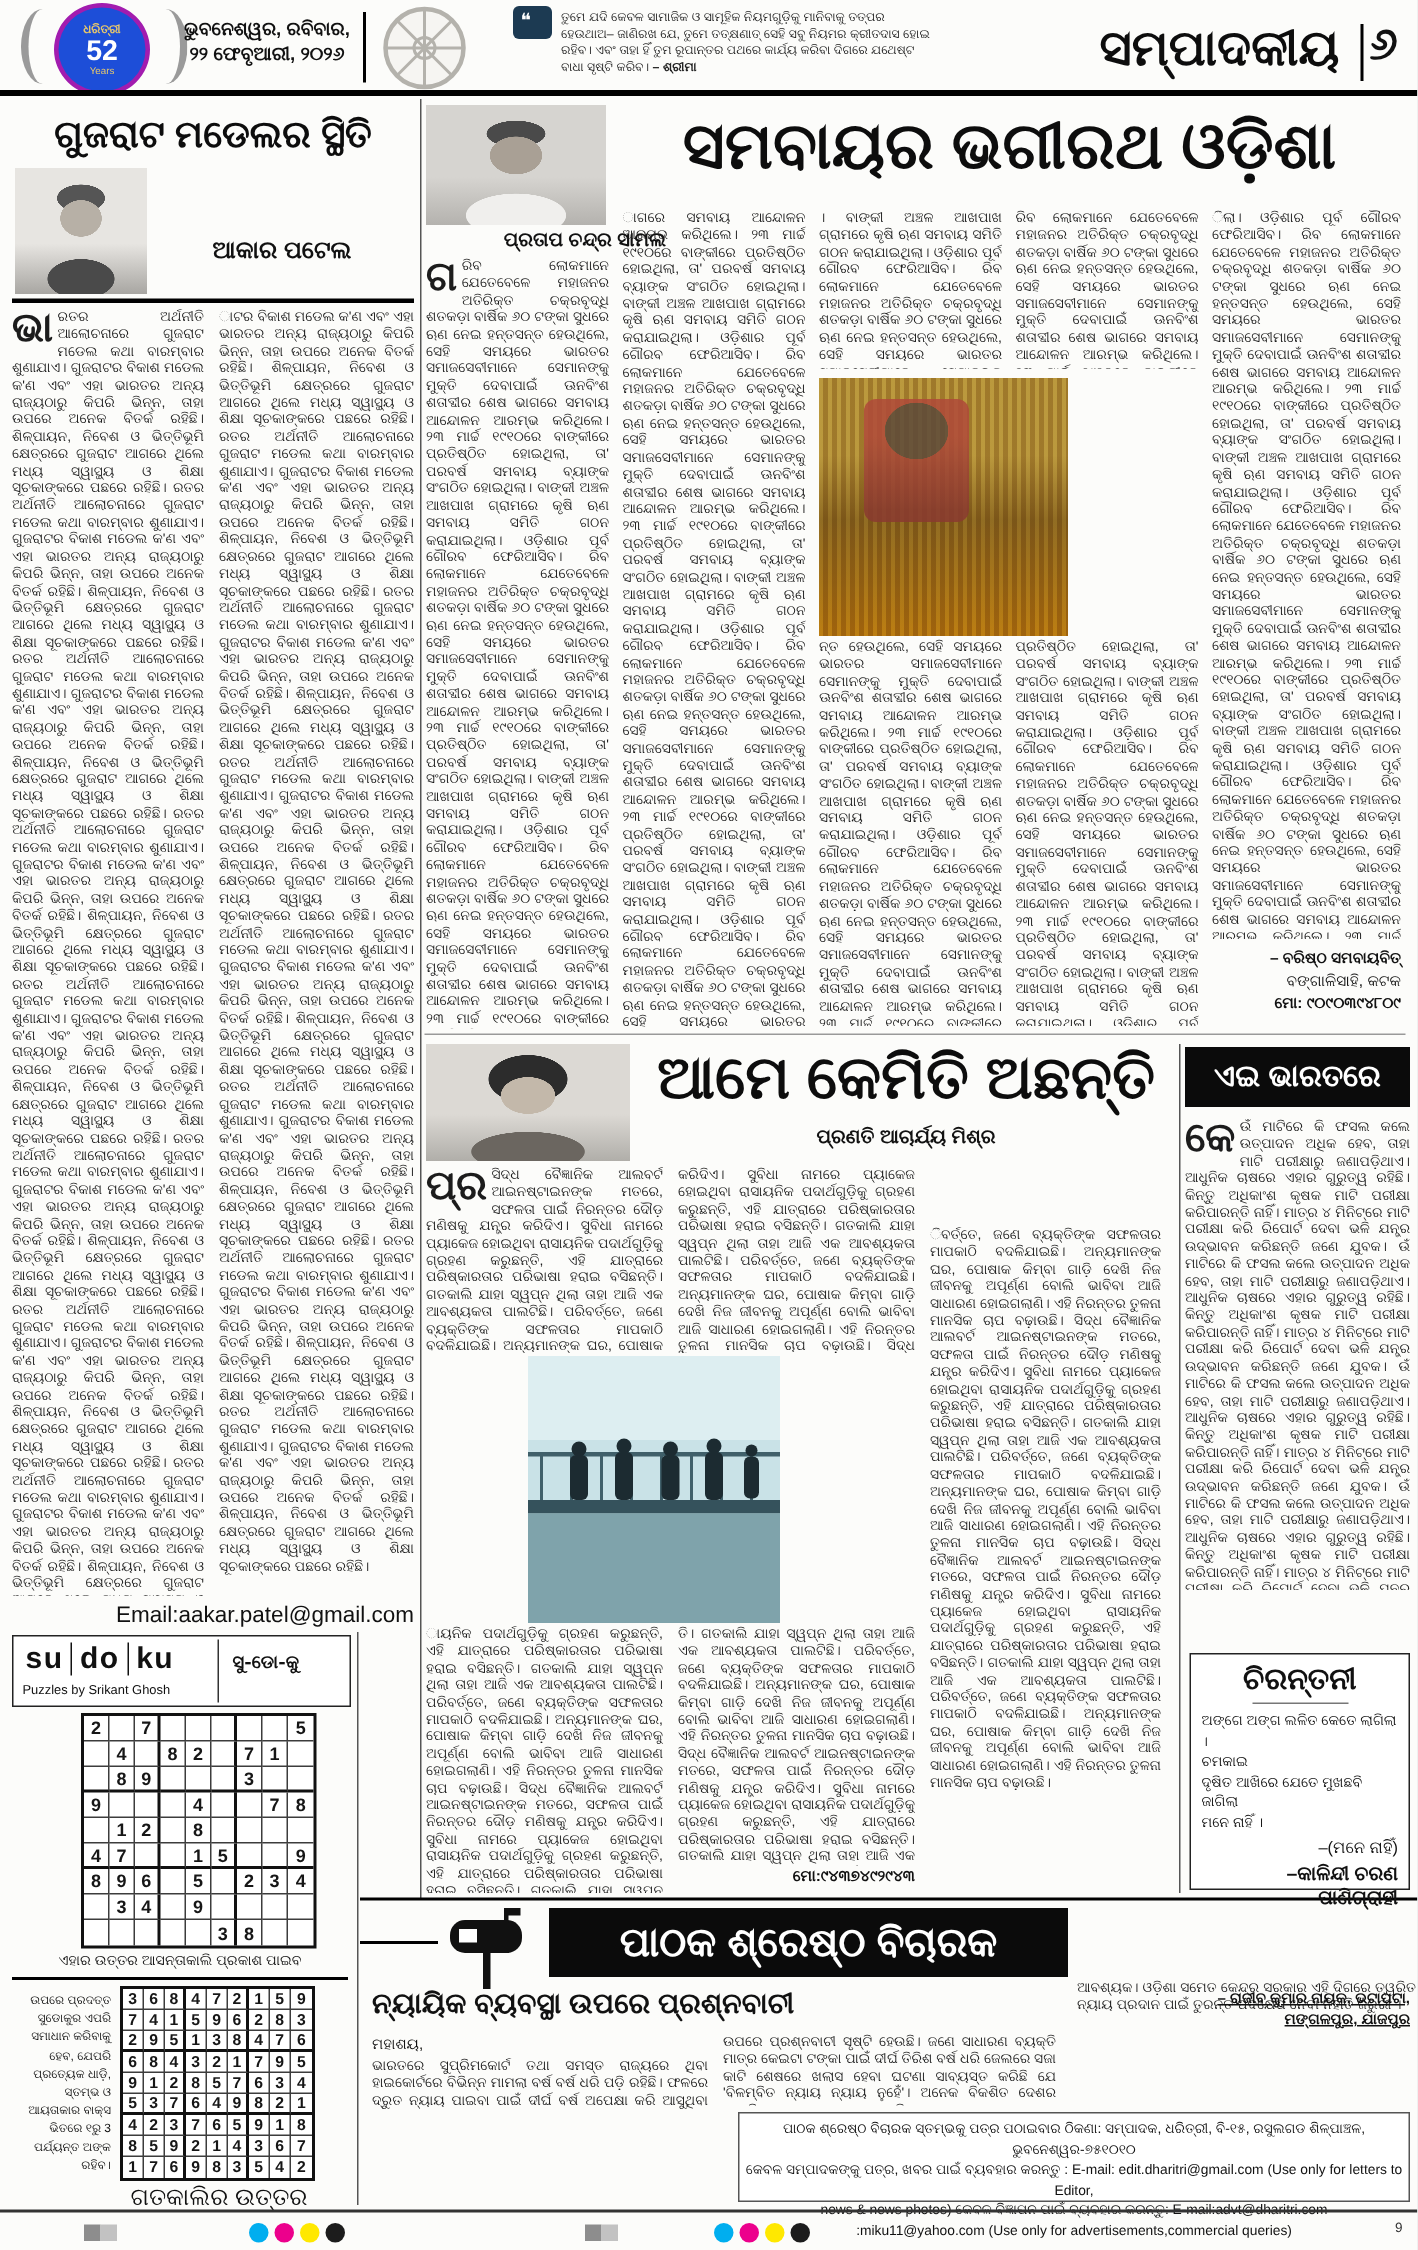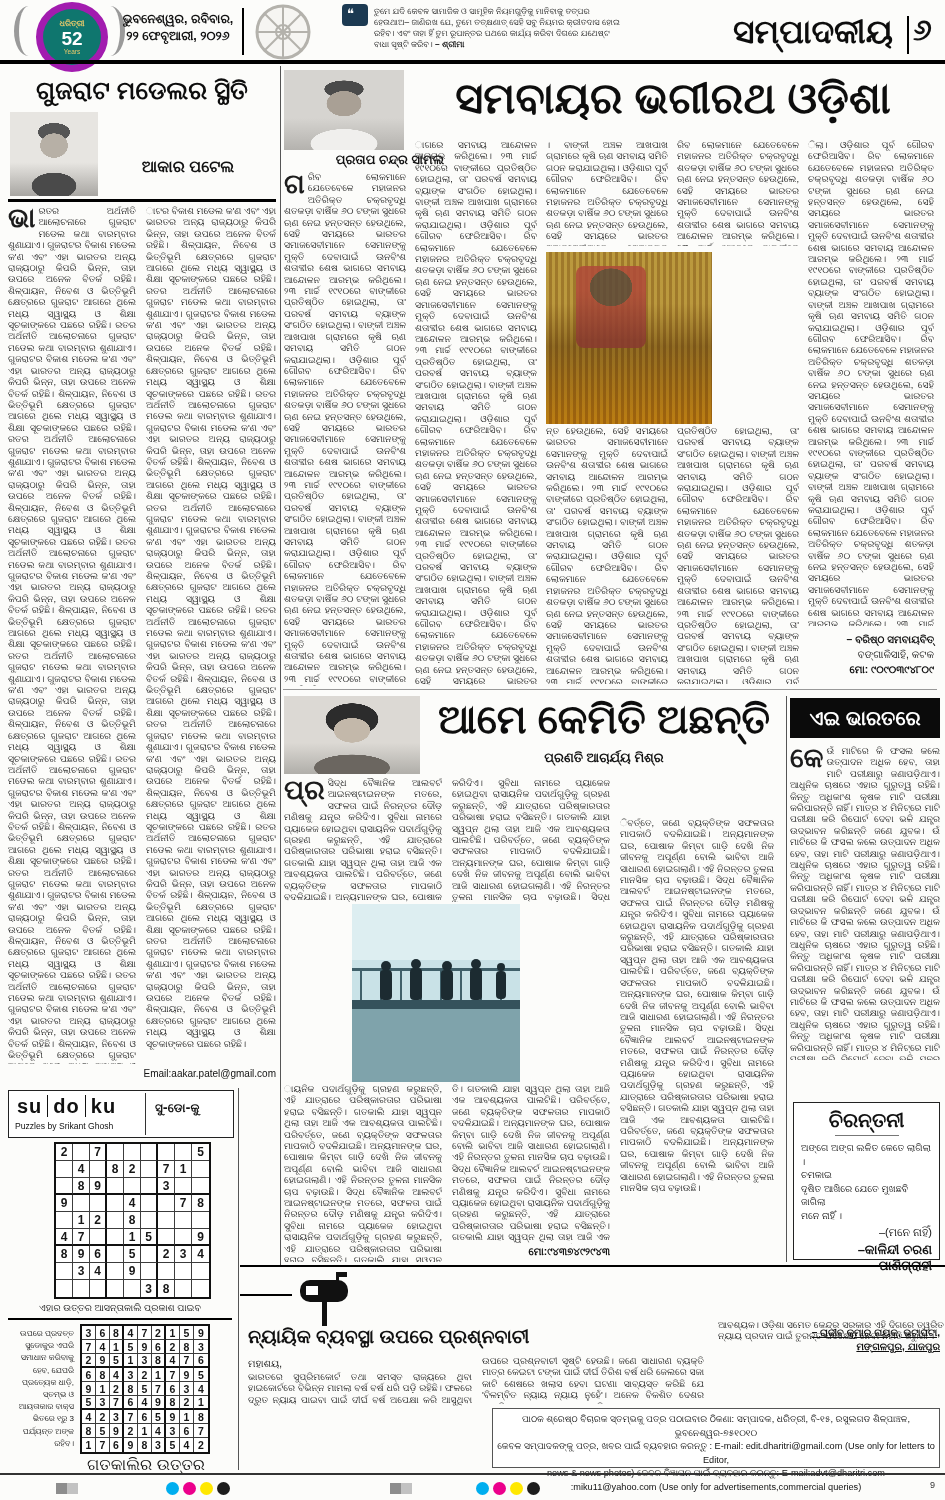--- a/index.html
+++ b/index.html
@@ -12,22 +12,22 @@
   .rule{position:absolute;background:#000;}
   .grayline{position:absolute;background:#999;}
   .headline{font-weight:700;color:#0d0d0d;letter-spacing:0;}
   .bodytxt{font-size:9.3px;line-height:11.4px;text-align:justify;overflow:hidden;color:#1c1c1c;}
   .seg{overflow:hidden;text-align:justify;}
   .dropcap{float:left;font-size:27px;line-height:25px;font-weight:700;padding:0 3px 0 0;}
   
   .bracket{position:absolute;width:24px;height:50px;}
   .bracket.l{border-left:5px solid #9a9a9a;border-radius:50%;}
   .bracket.r{border-right:5px solid #9a9a9a;border-radius:50%;}
-  .emblem{position:absolute;width:58px;height:56px;border-radius:50%;background:#0f766e;
-          border:7px solid #a21caf;display:flex;flex-direction:column;align-items:center;justify-content:center;}
+  .emblem{position:absolute;width:58px;height:56px;border-radius:50%;background:#1d4ed8;
+          border:3px solid #a21caf;display:flex;flex-direction:column;align-items:center;justify-content:center;}
   .emblem .pname{font-size:8px;color:#e9c96a;font-weight:700;}
   .emblem .num{font-size:19px;color:#ffffff;font-weight:700;line-height:19px;}
   .emblem .yrs{font-size:6.5px;color:#e9c96a;}
   .quoteicon{position:absolute;width:26px;height:22px;background:#1c3a52;border-radius:4px;}
   .quoteicon:after{content:"\275D";color:#fff;font-size:13px;position:absolute;left:5px;top:2px;}
   
   .photo{position:absolute;overflow:hidden;}
   .photo-man1{background:
      radial-gradient(ellipse 42% 26% at 50% 88%, #4a4a4a 0 60%, transparent 61%),
      radial-gradient(ellipse 26% 24% at 50% 40%, #b7b0a6 0 60%, transparent 61%),
@@ -115,21 +115,21 @@
   <div class="abs headline center" style="left:8px;top:76px;width:268px;font-size:25px;">ଗୁଜରାଟ ମଡେଲର ସ୍ଥିତି</div>
   <div class="photo photo-man1" style="left:10px;top:112px;width:88px;height:84px;"></div>
   <div class="abs bold center" style="left:100px;top:158px;width:176px;font-size:16px;">ଆକାର ପଟେଲ</div>
   <div class="rule" style="left:8px;top:199px;width:268px;height:3px;"></div>
   <div class="abs bodytxt" style="left:8px;top:206px;width:128px;height:858px;">
     <span class="dropcap">ଭା</span><span>ରତର ଅର୍ଥନୀତି ଆଲୋଚନାରେ ଗୁଜରାଟ ମଡେଲ କଥା ବାରମ୍ବାର ଶୁଣାଯାଏ। ଗୁଜରାଟର ବିକାଶ ମଡେଲ କ'ଣ ଏବଂ ଏହା ଭାରତର ଅନ୍ୟ ରାଜ୍ୟଠାରୁ କିପରି ଭିନ୍ନ, ତାହା ଉପରେ ଅନେକ ବିତର୍କ ରହିଛି। ଶିଳ୍ପାୟନ, ନିବେଶ ଓ ଭିତ୍ତିଭୂମି କ୍ଷେତ୍ରରେ ଗୁଜରାଟ ଆଗରେ ଥିଲେ ମଧ୍ୟ ସ୍ୱାସ୍ଥ୍ୟ ଓ ଶିକ୍ଷା ସୂଚକାଙ୍କରେ ପଛରେ ରହିଛି।  ରତର ଅର୍ଥନୀତି ଆଲୋଚନାରେ ଗୁଜରାଟ ମଡେଲ କଥା ବାରମ୍ବାର ଶୁଣାଯାଏ। ଗୁଜରାଟର ବିକାଶ ମଡେଲ କ'ଣ ଏବଂ ଏହା ଭାରତର ଅନ୍ୟ ରାଜ୍ୟଠାରୁ କିପରି ଭିନ୍ନ, ତାହା ଉପରେ ଅନେକ ବିତର୍କ ରହିଛି। ଶିଳ୍ପାୟନ, ନିବେଶ ଓ ଭିତ୍ତିଭୂମି କ୍ଷେତ୍ରରେ ଗୁଜରାଟ ଆଗରେ ଥିଲେ ମଧ୍ୟ ସ୍ୱାସ୍ଥ୍ୟ ଓ ଶିକ୍ଷା ସୂଚକାଙ୍କରେ ପଛରେ ରହିଛି।  ରତର ଅର୍ଥନୀତି ଆଲୋଚନାରେ ଗୁଜରାଟ ମଡେଲ କଥା ବାରମ୍ବାର ଶୁଣାଯାଏ। ଗୁଜରାଟର ବିକାଶ ମଡେଲ କ'ଣ ଏବଂ ଏହା ଭାରତର ଅନ୍ୟ ରାଜ୍ୟଠାରୁ କିପରି ଭିନ୍ନ, ତାହା ଉପରେ ଅନେକ ବିତର୍କ ରହିଛି। ଶିଳ୍ପାୟନ, ନିବେଶ ଓ ଭିତ୍ତିଭୂମି କ୍ଷେତ୍ରରେ ଗୁଜରାଟ ଆଗରେ ଥିଲେ ମଧ୍ୟ ସ୍ୱାସ୍ଥ୍ୟ ଓ ଶିକ୍ଷା ସୂଚକାଙ୍କରେ ପଛରେ ରହିଛି।  ରତର ଅର୍ଥନୀତି ଆଲୋଚନାରେ ଗୁଜରାଟ ମଡେଲ କଥା ବାରମ୍ବାର ଶୁଣାଯାଏ। ଗୁଜରାଟର ବିକାଶ ମଡେଲ କ'ଣ ଏବଂ ଏହା ଭାରତର ଅନ୍ୟ ରାଜ୍ୟଠାରୁ କିପରି ଭିନ୍ନ, ତାହା ଉପରେ ଅନେକ ବିତର୍କ ରହିଛି। ଶିଳ୍ପାୟନ, ନିବେଶ ଓ ଭିତ୍ତିଭୂମି କ୍ଷେତ୍ରରେ ଗୁଜରାଟ ଆଗରେ ଥିଲେ ମଧ୍ୟ ସ୍ୱାସ୍ଥ୍ୟ ଓ ଶିକ୍ଷା ସୂଚକାଙ୍କରେ ପଛରେ ରହିଛି।  ରତର ଅର୍ଥନୀତି ଆଲୋଚନାରେ ଗୁଜରାଟ ମଡେଲ କଥା ବାରମ୍ବାର ଶୁଣାଯାଏ। ଗୁଜରାଟର ବିକାଶ ମଡେଲ କ'ଣ ଏବଂ ଏହା ଭାରତର ଅନ୍ୟ ରାଜ୍ୟଠାରୁ କିପରି ଭିନ୍ନ, ତାହା ଉପରେ ଅନେକ ବିତର୍କ ରହିଛି। ଶିଳ୍ପାୟନ, ନିବେଶ ଓ ଭିତ୍ତିଭୂମି କ୍ଷେତ୍ରରେ ଗୁଜରାଟ ଆଗରେ ଥିଲେ ମଧ୍ୟ ସ୍ୱାସ୍ଥ୍ୟ ଓ ଶିକ୍ଷା ସୂଚକାଙ୍କରେ ପଛରେ ରହିଛି।  ରତର ଅର୍ଥନୀତି ଆଲୋଚନାରେ ଗୁଜରାଟ ମଡେଲ କଥା ବାରମ୍ବାର ଶୁଣାଯାଏ। ଗୁଜରାଟର ବିକାଶ ମଡେଲ କ'ଣ ଏବଂ ଏହା ଭାରତର ଅନ୍ୟ ରାଜ୍ୟଠାରୁ କିପରି ଭିନ୍ନ, ତାହା ଉପରେ ଅନେକ ବିତର୍କ ରହିଛି। ଶିଳ୍ପାୟନ, ନିବେଶ ଓ ଭିତ୍ତିଭୂମି କ୍ଷେତ୍ରରେ ଗୁଜରାଟ ଆଗରେ ଥିଲେ ମଧ୍ୟ ସ୍ୱାସ୍ଥ୍ୟ ଓ ଶିକ୍ଷା ସୂଚକାଙ୍କରେ ପଛରେ ରହିଛି।  ରତର ଅର୍ଥନୀତି ଆଲୋଚନାରେ ଗୁଜରାଟ ମଡେଲ କଥା ବାରମ୍ବାର ଶୁଣାଯାଏ। ଗୁଜରାଟର ବିକାଶ ମଡେଲ କ'ଣ ଏବଂ ଏହା ଭାରତର ଅନ୍ୟ ରାଜ୍ୟଠାରୁ କିପରି ଭିନ୍ନ, ତାହା ଉପରେ ଅନେକ ବିତର୍କ ରହିଛି। ଶିଳ୍ପାୟନ, ନିବେଶ ଓ ଭିତ୍ତିଭୂମି କ୍ଷେତ୍ରରେ ଗୁଜରାଟ ଆଗରେ ଥିଲେ ମଧ୍ୟ ସ୍ୱାସ୍ଥ୍ୟ ଓ ଶିକ୍ଷା ସୂଚକାଙ୍କରେ ପଛରେ ରହିଛି।  ରତର ଅର୍ଥନୀତି ଆଲୋଚନାରେ ଗୁଜରାଟ ମଡେଲ କଥା ବାରମ୍ବାର ଶୁଣାଯାଏ। ଗୁଜରାଟର ବିକାଶ ମଡେଲ କ'ଣ ଏବଂ ଏହା ଭାରତର ଅନ୍ୟ ରାଜ୍ୟଠାରୁ କିପରି ଭିନ୍ନ, ତାହା ଉପରେ ଅନେକ ବିତର୍କ ରହିଛି। ଶିଳ୍ପାୟନ, ନିବେଶ ଓ ଭିତ୍ତିଭୂମି କ୍ଷେତ୍ରରେ ଗୁଜରାଟ ଆଗରେ ଥିଲେ ମଧ୍ୟ ସ୍ୱାସ୍ଥ୍ୟ ଓ ଶିକ୍ଷା ସୂଚକାଙ୍କରେ ପଛରେ ରହିଛି।</span>
   </div>
   <div class="abs bodytxt" style="left:146px;top:206px;width:130px;height:858px;">
     <span>ାଟର ବିକାଶ ମଡେଲ କ'ଣ ଏବଂ ଏହା ଭାରତର ଅନ୍ୟ ରାଜ୍ୟଠାରୁ କିପରି ଭିନ୍ନ, ତାହା ଉପରେ ଅନେକ ବିତର୍କ ରହିଛି। ଶିଳ୍ପାୟନ, ନିବେଶ ଓ ଭିତ୍ତିଭୂମି କ୍ଷେତ୍ରରେ ଗୁଜରାଟ ଆଗରେ ଥିଲେ ମଧ୍ୟ ସ୍ୱାସ୍ଥ୍ୟ ଓ ଶିକ୍ଷା ସୂଚକାଙ୍କରେ ପଛରେ ରହିଛି।  ରତର ଅର୍ଥନୀତି ଆଲୋଚନାରେ ଗୁଜରାଟ ମଡେଲ କଥା ବାରମ୍ବାର ଶୁଣାଯାଏ। ଗୁଜରାଟର ବିକାଶ ମଡେଲ କ'ଣ ଏବଂ ଏହା ଭାରତର ଅନ୍ୟ ରାଜ୍ୟଠାରୁ କିପରି ଭିନ୍ନ, ତାହା ଉପରେ ଅନେକ ବିତର୍କ ରହିଛି। ଶିଳ୍ପାୟନ, ନିବେଶ ଓ ଭିତ୍ତିଭୂମି କ୍ଷେତ୍ରରେ ଗୁଜରାଟ ଆଗରେ ଥିଲେ ମଧ୍ୟ ସ୍ୱାସ୍ଥ୍ୟ ଓ ଶିକ୍ଷା ସୂଚକାଙ୍କରେ ପଛରେ ରହିଛି।  ରତର ଅର୍ଥନୀତି ଆଲୋଚନାରେ ଗୁଜରାଟ ମଡେଲ କଥା ବାରମ୍ବାର ଶୁଣାଯାଏ। ଗୁଜରାଟର ବିକାଶ ମଡେଲ କ'ଣ ଏବଂ ଏହା ଭାରତର ଅନ୍ୟ ରାଜ୍ୟଠାରୁ କିପରି ଭିନ୍ନ, ତାହା ଉପରେ ଅନେକ ବିତର୍କ ରହିଛି। ଶିଳ୍ପାୟନ, ନିବେଶ ଓ ଭିତ୍ତିଭୂମି କ୍ଷେତ୍ରରେ ଗୁଜରାଟ ଆଗରେ ଥିଲେ ମଧ୍ୟ ସ୍ୱାସ୍ଥ୍ୟ ଓ ଶିକ୍ଷା ସୂଚକାଙ୍କରେ ପଛରେ ରହିଛି।  ରତର ଅର୍ଥନୀତି ଆଲୋଚନାରେ ଗୁଜରାଟ ମଡେଲ କଥା ବାରମ୍ବାର ଶୁଣାଯାଏ। ଗୁଜରାଟର ବିକାଶ ମଡେଲ କ'ଣ ଏବଂ ଏହା ଭାରତର ଅନ୍ୟ ରାଜ୍ୟଠାରୁ କିପରି ଭିନ୍ନ, ତାହା ଉପରେ ଅନେକ ବିତର୍କ ରହିଛି। ଶିଳ୍ପାୟନ, ନିବେଶ ଓ ଭିତ୍ତିଭୂମି କ୍ଷେତ୍ରରେ ଗୁଜରାଟ ଆଗରେ ଥିଲେ ମଧ୍ୟ ସ୍ୱାସ୍ଥ୍ୟ ଓ ଶିକ୍ଷା ସୂଚକାଙ୍କରେ ପଛରେ ରହିଛି।  ରତର ଅର୍ଥନୀତି ଆଲୋଚନାରେ ଗୁଜରାଟ ମଡେଲ କଥା ବାରମ୍ବାର ଶୁଣାଯାଏ। ଗୁଜରାଟର ବିକାଶ ମଡେଲ କ'ଣ ଏବଂ ଏହା ଭାରତର ଅନ୍ୟ ରାଜ୍ୟଠାରୁ କିପରି ଭିନ୍ନ, ତାହା ଉପରେ ଅନେକ ବିତର୍କ ରହିଛି। ଶିଳ୍ପାୟନ, ନିବେଶ ଓ ଭିତ୍ତିଭୂମି କ୍ଷେତ୍ରରେ ଗୁଜରାଟ ଆଗରେ ଥିଲେ ମଧ୍ୟ ସ୍ୱାସ୍ଥ୍ୟ ଓ ଶିକ୍ଷା ସୂଚକାଙ୍କରେ ପଛରେ ରହିଛି।  ରତର ଅର୍ଥନୀତି ଆଲୋଚନାରେ ଗୁଜରାଟ ମଡେଲ କଥା ବାରମ୍ବାର ଶୁଣାଯାଏ। ଗୁଜରାଟର ବିକାଶ ମଡେଲ କ'ଣ ଏବଂ ଏହା ଭାରତର ଅନ୍ୟ ରାଜ୍ୟଠାରୁ କିପରି ଭିନ୍ନ, ତାହା ଉପରେ ଅନେକ ବିତର୍କ ରହିଛି। ଶିଳ୍ପାୟନ, ନିବେଶ ଓ ଭିତ୍ତିଭୂମି କ୍ଷେତ୍ରରେ ଗୁଜରାଟ ଆଗରେ ଥିଲେ ମଧ୍ୟ ସ୍ୱାସ୍ଥ୍ୟ ଓ ଶିକ୍ଷା ସୂଚକାଙ୍କରେ ପଛରେ ରହିଛି।  ରତର ଅର୍ଥନୀତି ଆଲୋଚନାରେ ଗୁଜରାଟ ମଡେଲ କଥା ବାରମ୍ବାର ଶୁଣାଯାଏ। ଗୁଜରାଟର ବିକାଶ ମଡେଲ କ'ଣ ଏବଂ ଏହା ଭାରତର ଅନ୍ୟ ରାଜ୍ୟଠାରୁ କିପରି ଭିନ୍ନ, ତାହା ଉପରେ ଅନେକ ବିତର୍କ ରହିଛି। ଶିଳ୍ପାୟନ, ନିବେଶ ଓ ଭିତ୍ତିଭୂମି କ୍ଷେତ୍ରରେ ଗୁଜରାଟ ଆଗରେ ଥିଲେ ମଧ୍ୟ ସ୍ୱାସ୍ଥ୍ୟ ଓ ଶିକ୍ଷା ସୂଚକାଙ୍କରେ ପଛରେ ରହିଛି।  ରତର ଅର୍ଥନୀତି ଆଲୋଚନାରେ ଗୁଜରାଟ ମଡେଲ କଥା ବାରମ୍ବାର ଶୁଣାଯାଏ। ଗୁଜରାଟର ବିକାଶ ମଡେଲ କ'ଣ ଏବଂ ଏହା ଭାରତର ଅନ୍ୟ ରାଜ୍ୟଠାରୁ କିପରି ଭିନ୍ନ, ତାହା ଉପରେ ଅନେକ ବିତର୍କ ରହିଛି। ଶିଳ୍ପାୟନ, ନିବେଶ ଓ ଭିତ୍ତିଭୂମି କ୍ଷେତ୍ରରେ ଗୁଜରାଟ ଆଗରେ ଥିଲେ ମଧ୍ୟ ସ୍ୱାସ୍ଥ୍ୟ ଓ ଶିକ୍ଷା ସୂଚକାଙ୍କରେ ପଛରେ ରହିଛି।</span>
   </div>
-  <div class="abs right" style="left:8px;top:1068px;width:268px;font-size:10px;">Email:aakar.patel@gmail.com</div>
+  <div class="abs right" style="left:8px;top:1068px;width:268px;font-size:15px;">Email:aakar.patel@gmail.com</div>
 
   <div class="photo photo-man2" style="left:284px;top:70px;width:120px;height:80px;"></div>
   <div class="abs bold right" style="left:284px;top:152px;width:160px;font-size:13px;">ପ୍ରତାପ ଚନ୍ଦ୍ର ସାମଲ</div>
   <div class="abs headline center" style="left:408px;top:74px;width:530px;font-size:43px;line-height:48px;">ସମବାୟର ଭଗୀରଥ ଓଡ଼ିଶା</div>
 
   <div class="abs bodytxt" style="left:284px;top:172px;width:122px;height:514px;">
     <span class="dropcap">ଗ</span><span>ରିବ ଲୋକମାନେ ଯେତେବେଳେ ମହାଜନର ଅତିରିକ୍ତ ଚକ୍ରବୃଦ୍ଧି ଶତକଡ଼ା ବାର୍ଷିକ ୬୦ ଟଙ୍କା ସୁଧରେ ଋଣ ନେଇ ହନ୍ତସନ୍ତ ହେଉଥିଲେ, ସେହି ସମୟରେ ଭାରତର ସମାଜସେବୀମାନେ ସେମାନଙ୍କୁ ମୁକ୍ତି ଦେବାପାଇଁ ଊନବିଂଶ ଶତାବ୍ଦୀର ଶେଷ ଭାଗରେ ସମବାୟ ଆନ୍ଦୋଳନ ଆରମ୍ଭ କରିଥିଲେ। ୨୩ ମାର୍ଚ୍ଚ ୧୯୧୦ରେ ବାଙ୍କୀରେ ପ୍ରତିଷ୍ଠିତ ହୋଇଥିଲା, ତା' ପରବର୍ଷ ସମବାୟ ବ୍ୟାଙ୍କ ସଂଗଠିତ ହୋଇଥିଲା। ବାଙ୍କୀ ଅଞ୍ଚଳ ଆଖପାଖ ଗ୍ରାମରେ କୃଷି ଋଣ ସମବାୟ ସମିତି ଗଠନ କରାଯାଇଥିଲା। ଓଡ଼ିଶାର ପୂର୍ବ ଗୌରବ ଫେରିଆସିବ।  ରିବ ଲୋକମାନେ ଯେତେବେଳେ ମହାଜନର ଅତିରିକ୍ତ ଚକ୍ରବୃଦ୍ଧି ଶତକଡ଼ା ବାର୍ଷିକ ୬୦ ଟଙ୍କା ସୁଧରେ ଋଣ ନେଇ ହନ୍ତସନ୍ତ ହେଉଥିଲେ, ସେହି ସମୟରେ ଭାରତର ସମାଜସେବୀମାନେ ସେମାନଙ୍କୁ ମୁକ୍ତି ଦେବାପାଇଁ ଊନବିଂଶ ଶତାବ୍ଦୀର ଶେଷ ଭାଗରେ ସମବାୟ ଆନ୍ଦୋଳନ ଆରମ୍ଭ କରିଥିଲେ। ୨୩ ମାର୍ଚ୍ଚ ୧୯୧୦ରେ ବାଙ୍କୀରେ ପ୍ରତିଷ୍ଠିତ ହୋଇଥିଲା, ତା' ପରବର୍ଷ ସମବାୟ ବ୍ୟାଙ୍କ ସଂଗଠିତ ହୋଇଥିଲା। ବାଙ୍କୀ ଅଞ୍ଚଳ ଆଖପାଖ ଗ୍ରାମରେ କୃଷି ଋଣ ସମବାୟ ସମିତି ଗଠନ କରାଯାଇଥିଲା। ଓଡ଼ିଶାର ପୂର୍ବ ଗୌରବ ଫେରିଆସିବ।  ରିବ ଲୋକମାନେ ଯେତେବେଳେ ମହାଜନର ଅତିରିକ୍ତ ଚକ୍ରବୃଦ୍ଧି ଶତକଡ଼ା ବାର୍ଷିକ ୬୦ ଟଙ୍କା ସୁଧରେ ଋଣ ନେଇ ହନ୍ତସନ୍ତ ହେଉଥିଲେ, ସେହି ସମୟରେ ଭାରତର ସମାଜସେବୀମାନେ ସେମାନଙ୍କୁ ମୁକ୍ତି ଦେବାପାଇଁ ଊନବିଂଶ ଶତାବ୍ଦୀର ଶେଷ ଭାଗରେ ସମବାୟ ଆନ୍ଦୋଳନ ଆରମ୍ଭ କରିଥିଲେ। ୨୩ ମାର୍ଚ୍ଚ ୧୯୧୦ରେ ବାଙ୍କୀରେ ପ୍ରତିଷ୍ଠିତ ହୋଇଥିଲା, ତା' ପରବର୍ଷ ସମବାୟ ବ୍ୟାଙ୍କ ସଂଗଠିତ ହୋଇଥିଲା। ବାଙ୍କୀ ଅଞ୍ଚଳ ଆଖପାଖ ଗ୍ରାମରେ କୃଷି ଋଣ ସମବାୟ ସମିତି ଗଠନ କରାଯାଇଥିଲା। ଓଡ଼ିଶାର ପୂର୍ବ ଗୌରବ ଫେରିଆସିବ।  ରିବ ଲୋକମାନେ ଯେତେବେଳେ ମହାଜନର ଅତିରିକ୍ତ ଚକ୍ରବୃଦ୍ଧି ଶତକଡ଼ା ବାର୍ଷିକ ୬୦ ଟଙ୍କା ସୁଧରେ ଋଣ ନେଇ ହନ୍ତସନ୍ତ ହେଉଥିଲେ, ସେହି ସମୟରେ ଭାରତର ସମାଜସେବୀମାନେ ସେମାନଙ୍କୁ ମୁକ୍ତି ଦେବାପାଇଁ ଊନବିଂଶ ଶତାବ୍ଦୀର ଶେଷ ଭାଗରେ ସମବାୟ ଆନ୍ଦୋଳନ ଆରମ୍ଭ କରିଥିଲେ। ୨୩ ମାର୍ଚ୍ଚ ୧୯୧୦ରେ ବାଙ୍କୀରେ ପ୍ରତିଷ୍ଠିତ ହୋଇଥିଲା, ତା' ପରବର୍ଷ ସମବାୟ ବ୍ୟାଙ୍କ ସଂଗଠିତ ହୋଇଥିଲା। ବାଙ୍କୀ ଅଞ୍ଚଳ ଆଖପାଖ ଗ୍ରାମରେ କୃଷି ଋଣ ସମବାୟ ସମିତି ଗଠନ କରାଯାଇଥିଲା। ଓଡ଼ିଶାର ପୂର୍ବ ଗୌରବ ଫେରିଆସିବ।</span>
   </div>
   <div class="abs bodytxt" style="left:415px;top:140px;width:122px;height:546px;">
     <span>ାଗରେ ସମବାୟ ଆନ୍ଦୋଳନ ଆରମ୍ଭ କରିଥିଲେ। ୨୩ ମାର୍ଚ୍ଚ ୧୯୧୦ରେ ବାଙ୍କୀରେ ପ୍ରତିଷ୍ଠିତ ହୋଇଥିଲା, ତା' ପରବର୍ଷ ସମବାୟ ବ୍ୟାଙ୍କ ସଂଗଠିତ ହୋଇଥିଲା। ବାଙ୍କୀ ଅଞ୍ଚଳ ଆଖପାଖ ଗ୍ରାମରେ କୃଷି ଋଣ ସମବାୟ ସମିତି ଗଠନ କରାଯାଇଥିଲା। ଓଡ଼ିଶାର ପୂର୍ବ ଗୌରବ ଫେରିଆସିବ।  ରିବ ଲୋକମାନେ ଯେତେବେଳେ ମହାଜନର ଅତିରିକ୍ତ ଚକ୍ରବୃଦ୍ଧି ଶତକଡ଼ା ବାର୍ଷିକ ୬୦ ଟଙ୍କା ସୁଧରେ ଋଣ ନେଇ ହନ୍ତସନ୍ତ ହେଉଥିଲେ, ସେହି ସମୟରେ ଭାରତର ସମାଜସେବୀମାନେ ସେମାନଙ୍କୁ ମୁକ୍ତି ଦେବାପାଇଁ ଊନବିଂଶ ଶତାବ୍ଦୀର ଶେଷ ଭାଗରେ ସମବାୟ ଆନ୍ଦୋଳନ ଆରମ୍ଭ କରିଥିଲେ। ୨୩ ମାର୍ଚ୍ଚ ୧୯୧୦ରେ ବାଙ୍କୀରେ ପ୍ରତିଷ୍ଠିତ ହୋଇଥିଲା, ତା' ପରବର୍ଷ ସମବାୟ ବ୍ୟାଙ୍କ ସଂଗଠିତ ହୋଇଥିଲା। ବାଙ୍କୀ ଅଞ୍ଚଳ ଆଖପାଖ ଗ୍ରାମରେ କୃଷି ଋଣ ସମବାୟ ସମିତି ଗଠନ କରାଯାଇଥିଲା। ଓଡ଼ିଶାର ପୂର୍ବ ଗୌରବ ଫେରିଆସିବ।  ରିବ ଲୋକମାନେ ଯେତେବେଳେ ମହାଜନର ଅତିରିକ୍ତ ଚକ୍ରବୃଦ୍ଧି ଶତକଡ଼ା ବାର୍ଷିକ ୬୦ ଟଙ୍କା ସୁଧରେ ଋଣ ନେଇ ହନ୍ତସନ୍ତ ହେଉଥିଲେ, ସେହି ସମୟରେ ଭାରତର ସମାଜସେବୀମାନେ ସେମାନଙ୍କୁ ମୁକ୍ତି ଦେବାପାଇଁ ଊନବିଂଶ ଶତାବ୍ଦୀର ଶେଷ ଭାଗରେ ସମବାୟ ଆନ୍ଦୋଳନ ଆରମ୍ଭ କରିଥିଲେ। ୨୩ ମାର୍ଚ୍ଚ ୧୯୧୦ରେ ବାଙ୍କୀରେ ପ୍ରତିଷ୍ଠିତ ହୋଇଥିଲା, ତା' ପରବର୍ଷ ସମବାୟ ବ୍ୟାଙ୍କ ସଂଗଠିତ ହୋଇଥିଲା। ବାଙ୍କୀ ଅଞ୍ଚଳ ଆଖପାଖ ଗ୍ରାମରେ କୃଷି ଋଣ ସମବାୟ ସମିତି ଗଠନ କରାଯାଇଥିଲା। ଓଡ଼ିଶାର ପୂର୍ବ ଗୌରବ ଫେରିଆସିବ।  ରିବ ଲୋକମାନେ ଯେତେବେଳେ ମହାଜନର ଅତିରିକ୍ତ ଚକ୍ରବୃଦ୍ଧି ଶତକଡ଼ା ବାର୍ଷିକ ୬୦ ଟଙ୍କା ସୁଧରେ ଋଣ ନେଇ ହନ୍ତସନ୍ତ ହେଉଥିଲେ, ସେହି ସମୟରେ ଭାରତର ସମାଜସେବୀମାନେ ସେମାନଙ୍କୁ ମୁକ୍ତି ଦେବାପାଇଁ ଊନବିଂଶ ଶତାବ୍ଦୀର ଶେଷ ଭାଗରେ ସମବାୟ ଆନ୍ଦୋଳନ ଆରମ୍ଭ କରିଥିଲେ। ୨୩ ମାର୍ଚ୍ଚ ୧୯୧୦ରେ ବାଙ୍କୀରେ ପ୍ରତିଷ୍ଠିତ ହୋଇଥିଲା, ତା' ପରବର୍ଷ ସମବାୟ ବ୍ୟାଙ୍କ ସଂଗଠିତ ହୋଇଥିଲା। ବାଙ୍କୀ ଅଞ୍ଚଳ ଆଖପାଖ ଗ୍ରାମରେ କୃଷି ଋଣ ସମବାୟ ସମିତି ଗଠନ କରାଯାଇଥିଲା। ଓଡ଼ିଶାର ପୂର୍ବ ଗୌରବ ଫେରିଆସିବ।</span>
@@ -407,20 +407,21 @@
   <div class="abs center" style="left:78px;top:1456px;width:136px;font-size:16px;">ଗତକାଲିର ଉତ୍ତର</div>
 
   <svg class="abs" style="left:292px;top:1270px;" width="64" height="58" viewBox="0 0 64 58">
     <rect x="30" y="30" width="5" height="26" fill="#111"></rect>
     <rect x="8" y="10" width="48" height="22" rx="10" fill="#111"></rect>
     <rect x="14" y="16" width="12" height="9" fill="#fff"></rect>
     <rect x="44" y="2" width="3" height="10" fill="#111"></rect>
     <rect x="44" y="2" width="11" height="5" fill="#111"></rect>
   </svg>
   <div class="rule" style="left:240px;top:1294px;width:52px;height:2px;"></div>
+  <div class="banner-black" style="left:366px;top:1272px;width:346px;height:46px;font-size:27px;">ପାଠକ ଶ୍ରେଷ୍ଠ ବିଚାରକ</div>
 
   <div class="abs bold" style="left:248px;top:1326px;width:370px;font-size:19px;">ନ୍ୟାୟିକ ବ୍ୟବସ୍ଥା ଉପରେ ପ୍ରଶ୍ନବାଚୀ</div>
   <div class="abs" style="left:248px;top:1358px;font-size:10px;">ମହାଶୟ,</div>
   <div class="abs bodytxt" style="left:248px;top:1372px;width:224px;height:34px;">ଭାରତରେ ସୁପ୍ରିମକୋର୍ଟ ତଥା ସମସ୍ତ ରାଜ୍ୟରେ ଥିବା ହାଇକୋର୍ଟରେ ବିଭିନ୍ନ ମାମଲା ବର୍ଷ ବର୍ଷ ଧରି ପଡ଼ି ରହିଛି। ଫଳରେ ଦ୍ରୁତ ନ୍ୟାୟ ପାଇବା ପାଇଁ ଦୀର୍ଘ ବର୍ଷ ଅପେକ୍ଷା କରି ଆସୁଥିବା ଜନସାଧାରଣ</div>
   <div class="abs bodytxt" style="left:482px;top:1356px;width:222px;height:48px;">ଉପରେ ପ୍ରଶ୍ନବାଚୀ ସୃଷ୍ଟି ହେଉଛି। ଜଣେ ସାଧାରଣ ବ୍ୟକ୍ତି ମାତ୍ର କେଇଟା ଟଙ୍କା ପାଇଁ ଦୀର୍ଘ ତିରିଶ ବର୍ଷ ଧରି ଜେଲରେ ସଜା କାଟି ଶେଷରେ ଖଲାସ ହେବା ଘଟଣା ସାବ୍ୟସ୍ତ କରିଛି ଯେ 'ବିଳମ୍ବିତ ନ୍ୟାୟ ନ୍ୟାୟ ନୁହେଁ'। ଅନେକ ବିକଶିତ ଦେଶର ନ୍ୟାୟିକ ବ୍ୟବସ୍ଥାକୁ ଅନୁସରଣ କରି</div>
   <div class="abs bodytxt" style="left:718px;top:1320px;width:226px;height:52px;">ଆବଶ୍ୟକ। ଓଡ଼ିଶା ସମେତ କେନ୍ଦ୍ର ସରକାର ଏହି ଦିଗରେ ତ୍ୱରିତ ନ୍ୟାୟ ପ୍ରଦାନ ପାଇଁ ତୁରନ୍ତ ପଦକ୍ଷେପ ନେବା ନିହାତି ଜରୁରୀ ।</div>
   <div class="abs bold right" style="left:714px;top:1326px;width:226px;font-size:10px;line-height:13.5px;text-decoration:underline;">
     <div>– ରାଜୀବ କୁମାର ନାୟକ, ଭଟାପଟା,</div>
     <div>ମଙ୍ଗଳପୁର, ଯାଜପୁର</div>
   </div>

